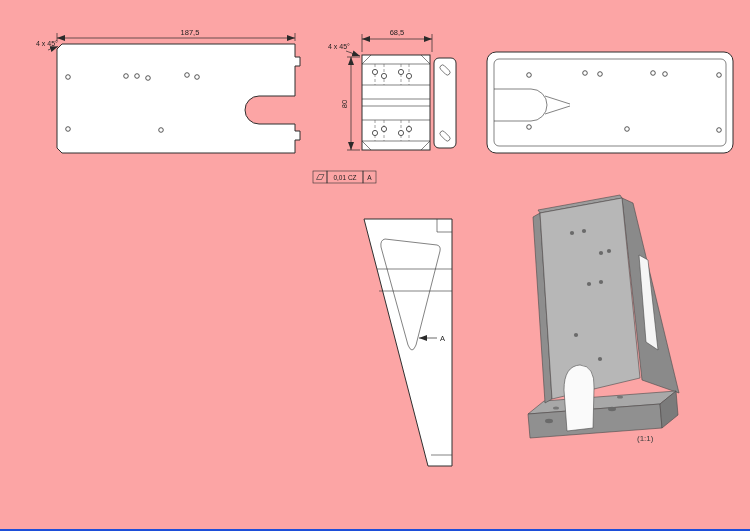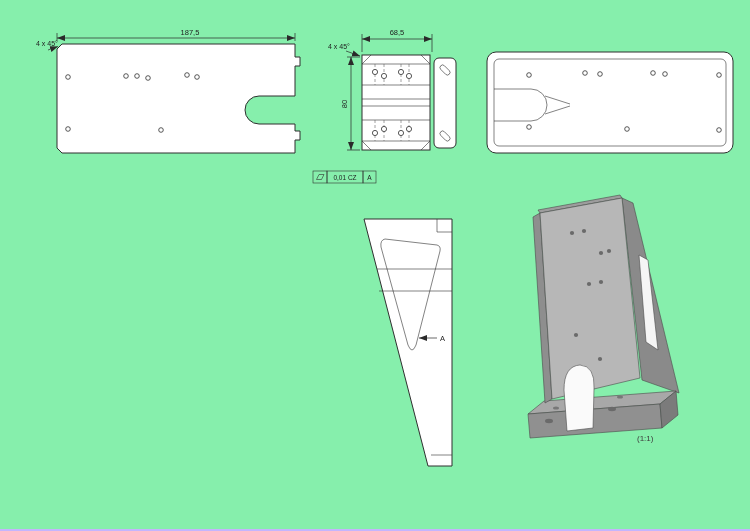--- a/index.html
+++ b/index.html
@@ -1,20 +1,20 @@
 <!DOCTYPE html>
 <html><head>
 <meta charset="utf-8">
 <style>
   html,body{margin:0;padding:0;background:#ffffff;}
   .sheet{
     position:relative;
     width:750px;height:531px;
-    background:#86efac;
-    border-bottom:2px solid #c4b5fd;
+    background:#fca5a5;
+    border-bottom:2px solid #1d4ed8;
     box-sizing:border-box;
     font-family:"Liberation Sans","DejaVu Sans",sans-serif;
     overflow:hidden;
   }
   svg{display:block;}
   .dim-text{font-size:7.5px;fill:#1e1e1e;}
   .note-text{font-size:7px;fill:#1e1e1e;}
   .fcf-text{font-size:6.5px;fill:#1e1e1e;}
   .scale-text{font-size:8px;fill:#3c3c3c;}
   .outline{stroke:#2f2f2f;stroke-width:1;fill:#ffffff;}

